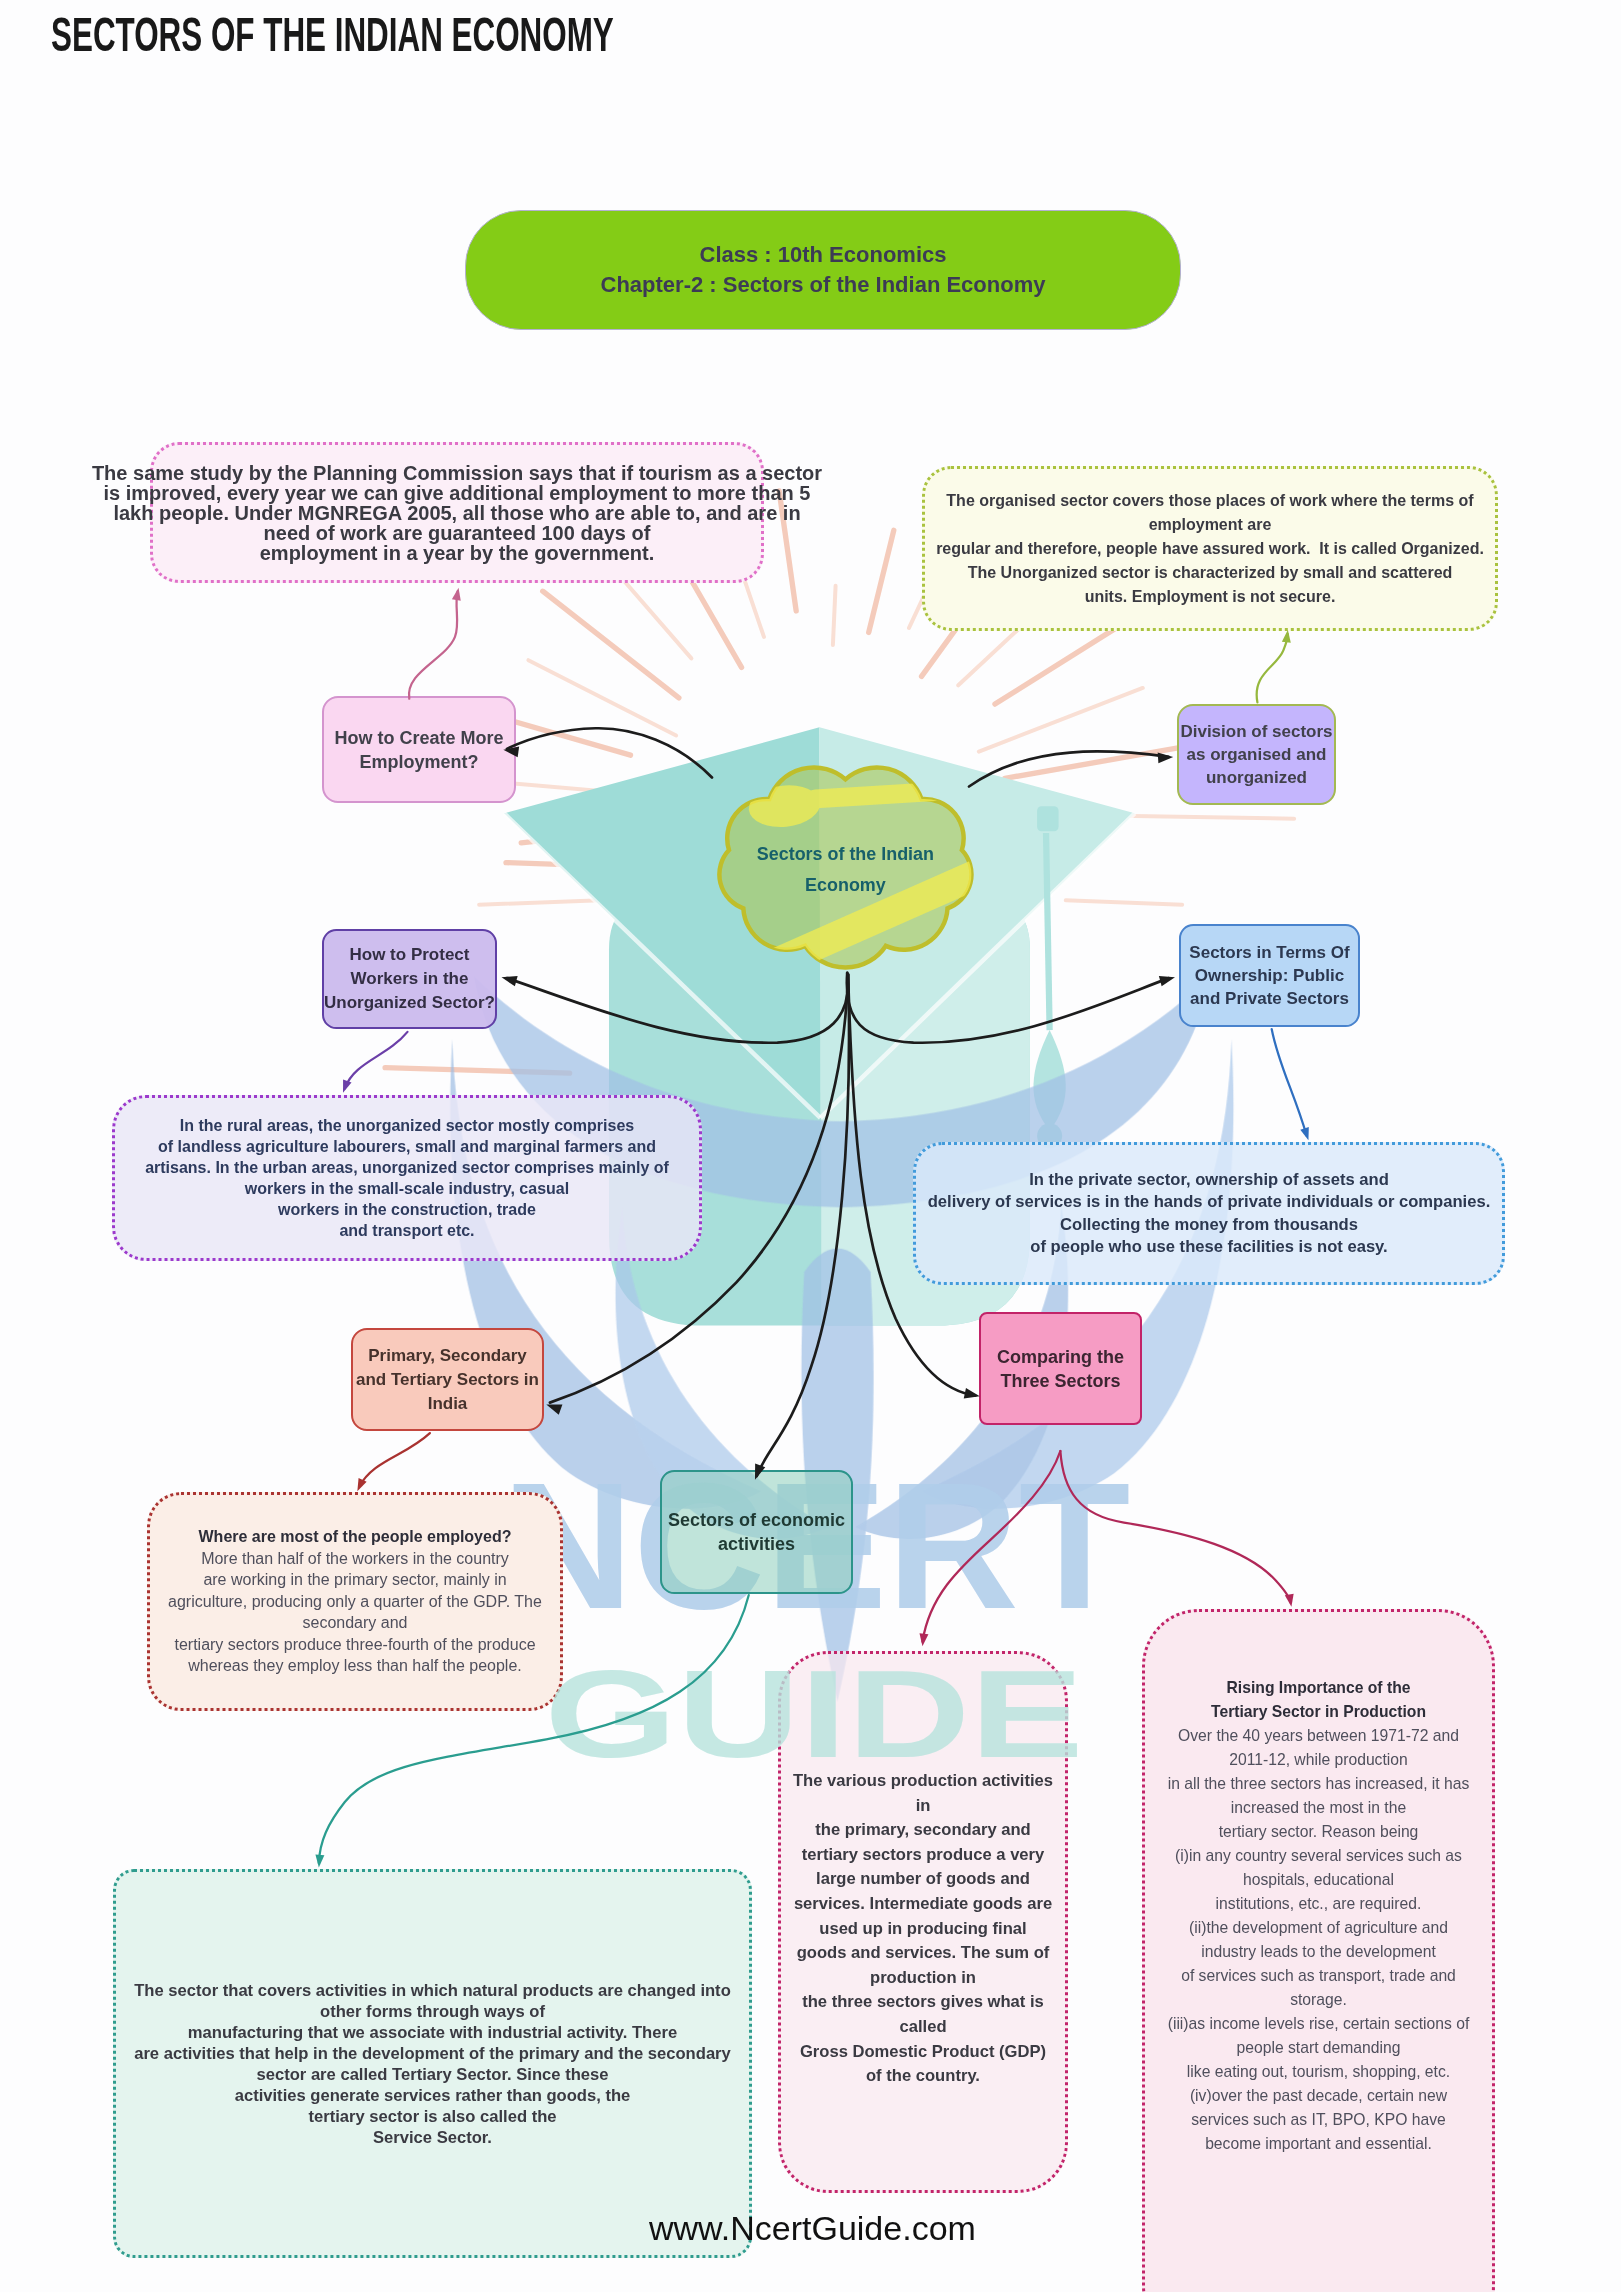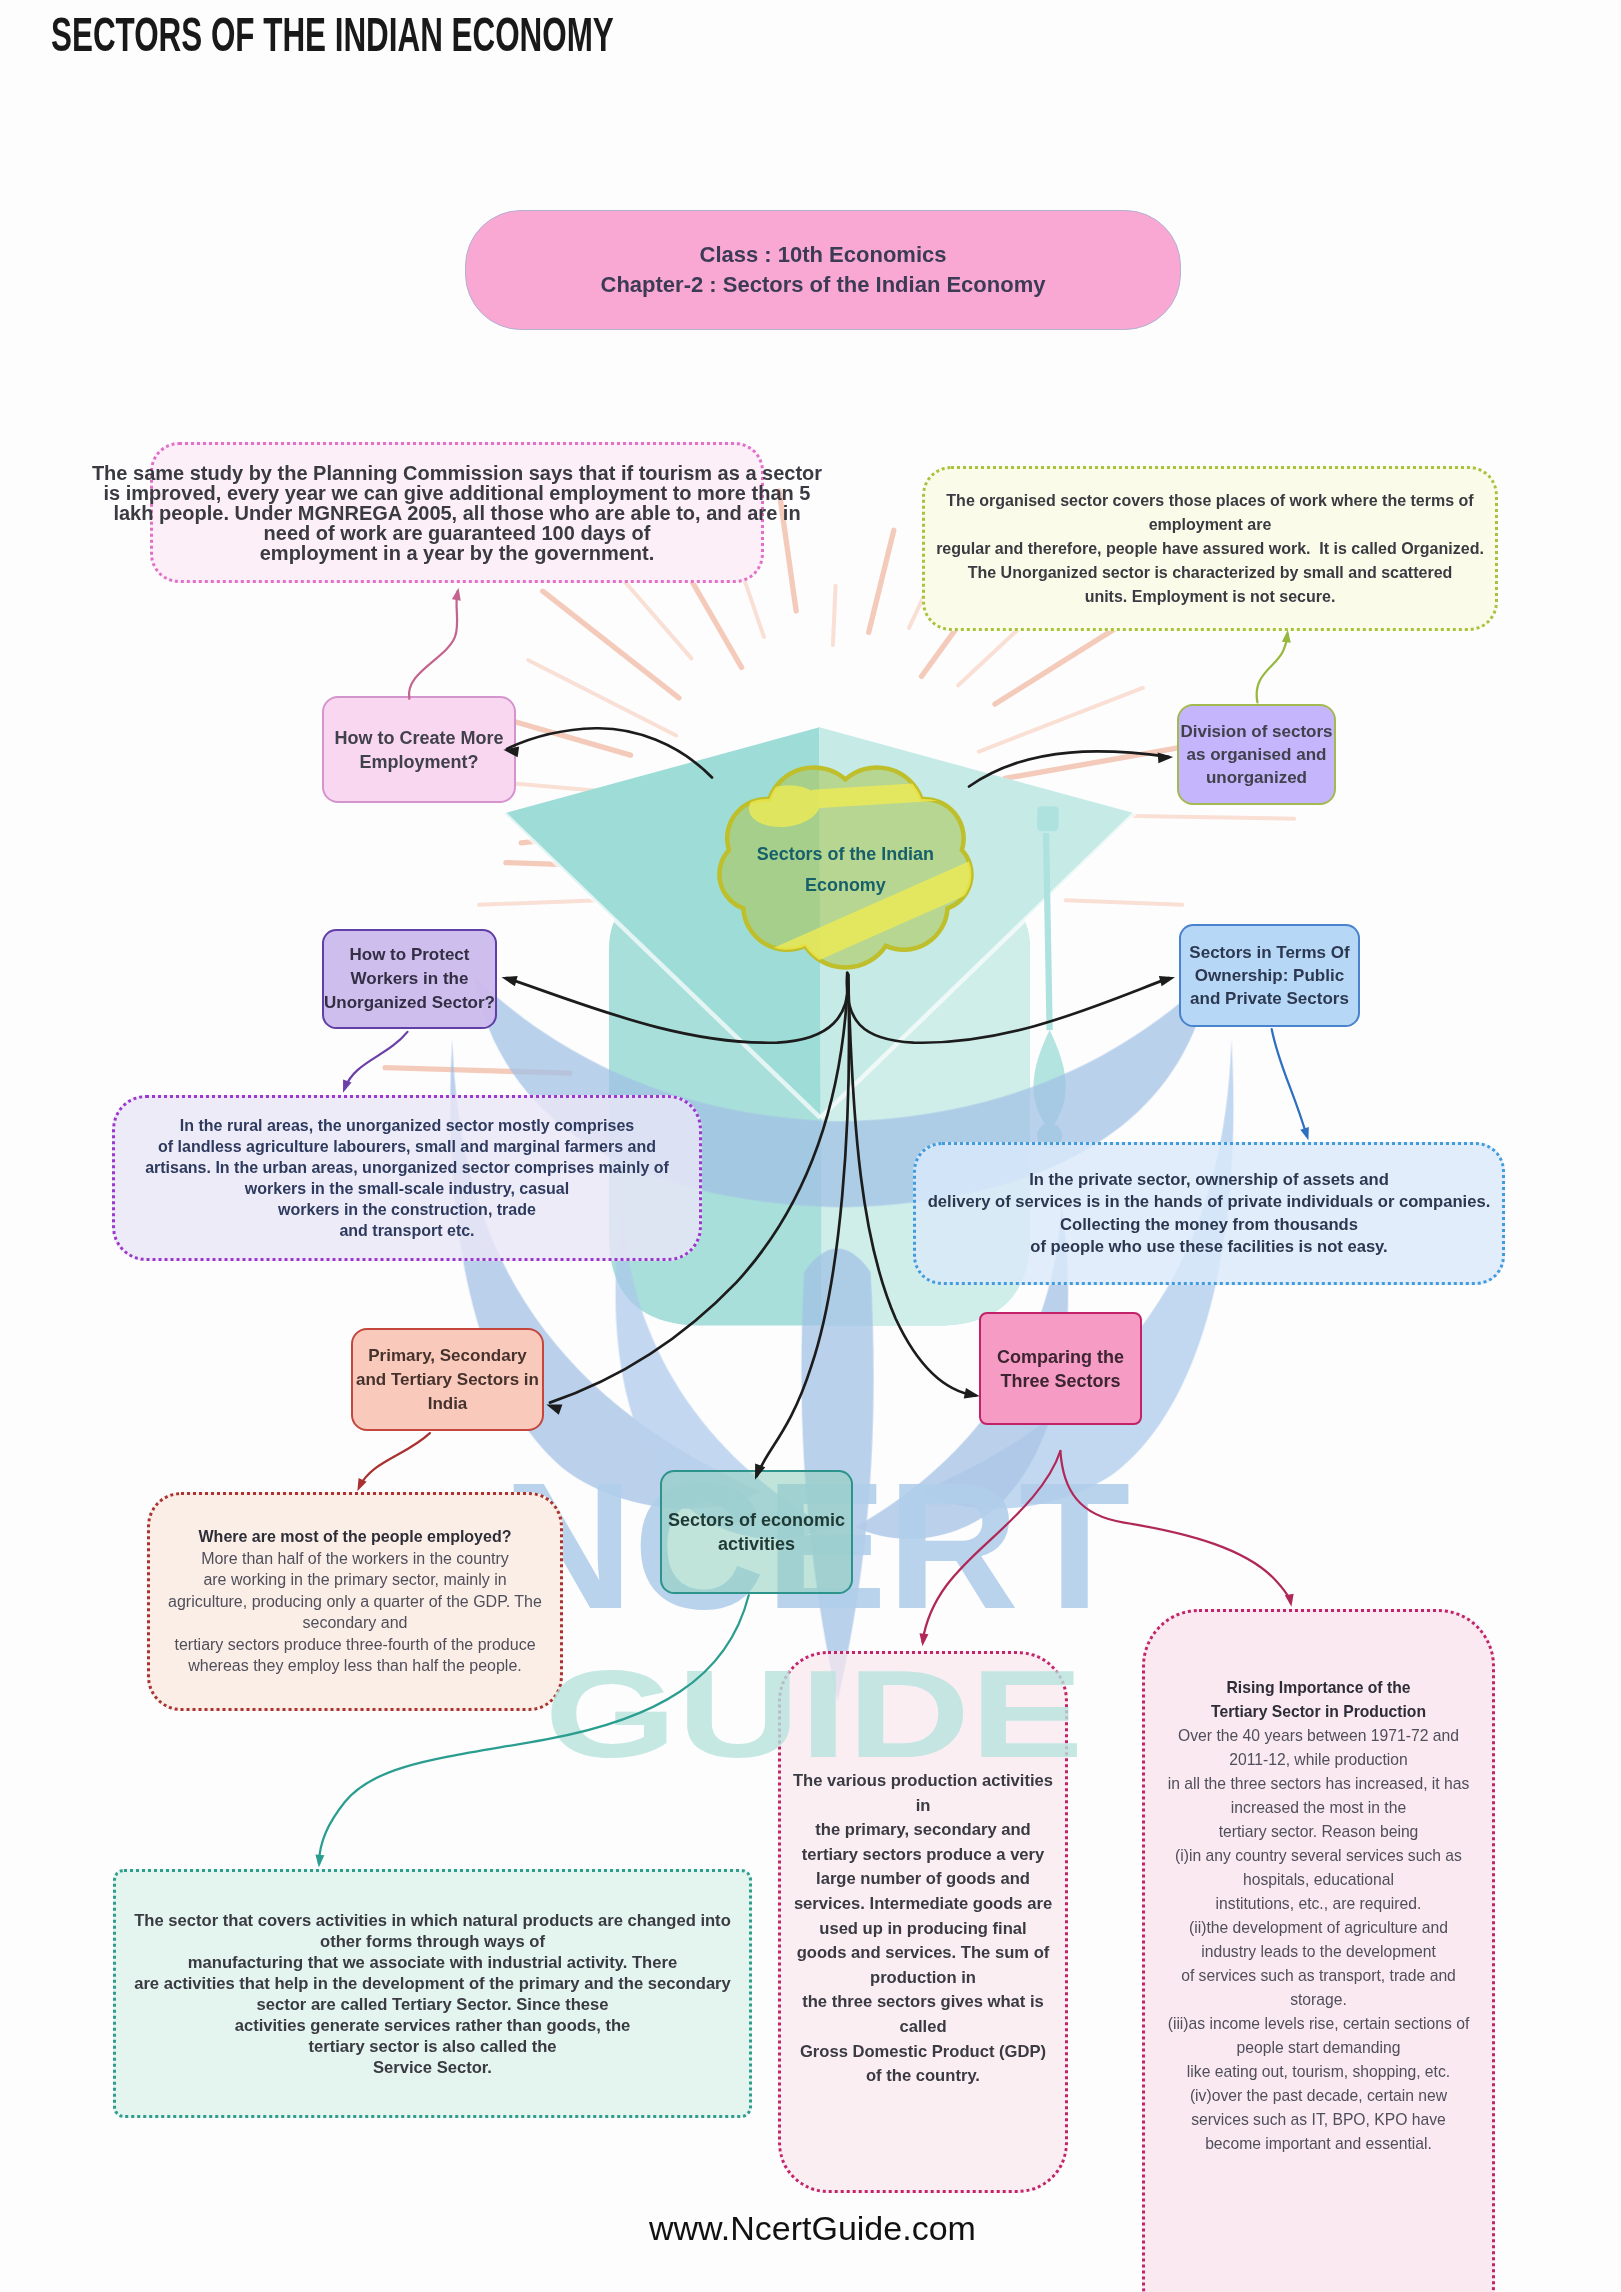--- a/index.html
+++ b/index.html
@@ -1,28 +1,28 @@
 <!DOCTYPE html>
 <html style="font-size:14.3px"><head>
 <meta charset="utf-8">
 <style>
 html,body{margin:0;padding:0;}
 .page{position:relative;width:1621px;height:2293px;background:#fdfdfe;overflow:hidden;font-family:"Liberation Sans",sans-serif;}
 .abs{position:absolute;box-sizing:border-box;}
 .bx{position:absolute;box-sizing:border-box;text-align:center;font-weight:bold;display:flex;align-items:center;justify-content:center;flex-direction:column;}
 .title{position:absolute;left:51px;top:7.2px;font-weight:bold;color:#191919;font-size:48px;transform-origin:left top;transform:scaleX(0.654);letter-spacing:0px;white-space:nowrap;}
-.hdr{left:465px;top:210px;width:716px;height:120px;background:#f9a8d4;border:1.3px solid #b3b0d0;border-radius:56px;color:#3c3b55;font-size:22px;line-height:30px;}
+.hdr{left:465px;top:210px;width:716px;height:120px;background:#84cc16;border:1.3px solid #b3b0d0;border-radius:56px;color:#3c3b55;font-size:22px;line-height:30px;}
 .dbox{position:absolute;box-sizing:border-box;text-align:center;display:flex;align-items:center;justify-content:center;flex-direction:column;font-weight:bold;}
 .dbox>div{white-space:nowrap;}
 #bxA{left:150px;top:442px;width:614px;height:141px;background:#fceff8;border:3.6px dotted #e070c8;border-radius:29px;font-size:20px;line-height:20px;color:#3a3a42;}
 #bxB{left:922px;top:466px;width:576px;height:165px;background:#fbfbe9;border:3.6px dotted #a9c23e;border-radius:29px;font-size:16px;line-height:24px;color:#3a3a42;}
 #bxC{left:112px;top:1095px;width:590px;height:166px;background:rgba(233,230,247,0.82);border:3.6px dotted #9c39cc;border-radius:34px;font-size:16px;line-height:21px;color:#2e3b5e;}
 #bxD{left:913px;top:1142px;width:592px;height:143px;background:rgba(219,233,250,0.82);border:3.6px dotted #429bdb;border-radius:29px;font-size:16.6px;line-height:22.4px;color:#2c3850;}
 #bxE{left:147px;top:1492px;width:416px;height:219px;background:#fbeee7;border:3.6px dotted #aa3331;border-radius:34px;font-size:16px;line-height:21.5px;color:#4f4f5c;font-weight:normal;}
-#bxF{left:113px;top:1869px;width:639px;height:249px;background:rgba(226,243,237,0.92);border:3.6px dotted #2f9c8e;border-radius:11px;font-size:16.6px;line-height:21px;color:#3a3a42;}
+#bxF{left:113px;top:1869px;width:639px;height:389px;background:rgba(226,243,237,0.92);border:3.6px dotted #2f9c8e;border-radius:21px;font-size:16.6px;line-height:21px;color:#3a3a42;}
 #bxG{left:778px;top:1651px;width:290px;height:542px;background:rgba(248,231,239,0.72);border:3.6px dotted #c2246a;border-radius:50px;font-size:16.6px;line-height:24.6px;color:#3a3a42;justify-content:flex-start;padding-top:115px;}
 #bxH{left:1142px;top:1609px;width:353px;height:734px;background:rgba(249,231,238,0.9);border:3.6px dotted #c2246a;border-radius:57px;font-size:15.7px;line-height:24px;color:#4f4f5c;font-weight:normal;justify-content:flex-start;padding-top:64px;}
 #nd1{left:322px;top:696px;width:194px;height:107px;background:#fad7f1;border:2.2px solid #d494ce;border-radius:16px;font-size:18px;line-height:24px;color:#41414b;}
 #nd2{left:1177px;top:704px;width:159px;height:101px;background:#c4b5fd;border:2.7px solid #a3b952;border-radius:16px;font-size:17px;line-height:23px;color:#41414b;}
 #nd3{left:322px;top:929px;width:175px;height:100px;background:rgba(203,187,237,0.95);border:2.7px solid #6040a6;border-radius:14.3px;font-size:17px;line-height:24px;color:#332e44;}
 #nd4{left:1179px;top:924px;width:181px;height:103px;background:#b7d7f6;border:2.7px solid #4983cd;border-radius:14.3px;font-size:17px;line-height:23px;color:#2c3850;}
 #nd5{left:351px;top:1328px;width:193px;height:103px;background:#f9cabc;border:2.7px solid #c4473e;border-radius:16px;font-size:17px;line-height:24px;color:#46322c;}
 #nd6{left:979px;top:1312px;width:163px;height:113px;background:#f69cc4;border:2.7px solid #c22368;border-radius:8px;font-size:18px;line-height:24px;color:#3c2531;}
 #nd7{left:660px;top:1470px;width:193px;height:124px;background:rgba(142,208,187,0.55);border:2.7px solid #2c948a;border-radius:14.3px;font-size:18px;line-height:24px;color:#1f3a34;}
 .foot{position:absolute;left:649px;top:2209px;font-size:34px;color:#111;}

